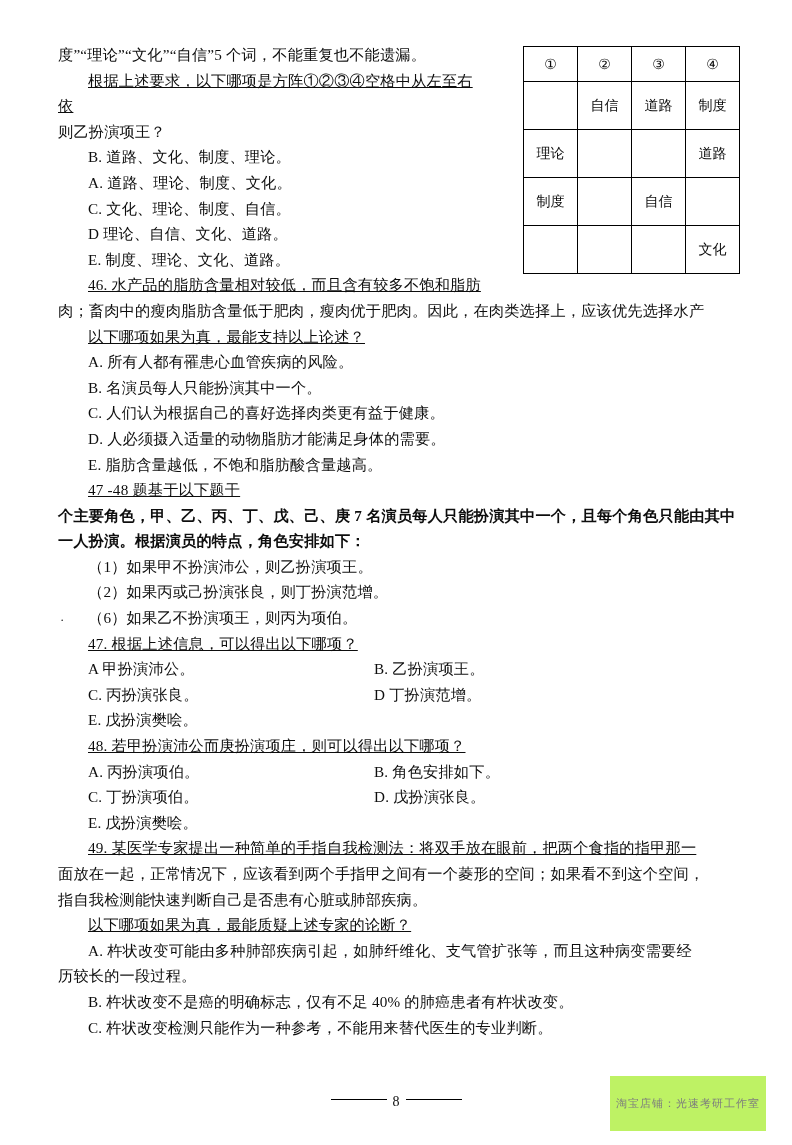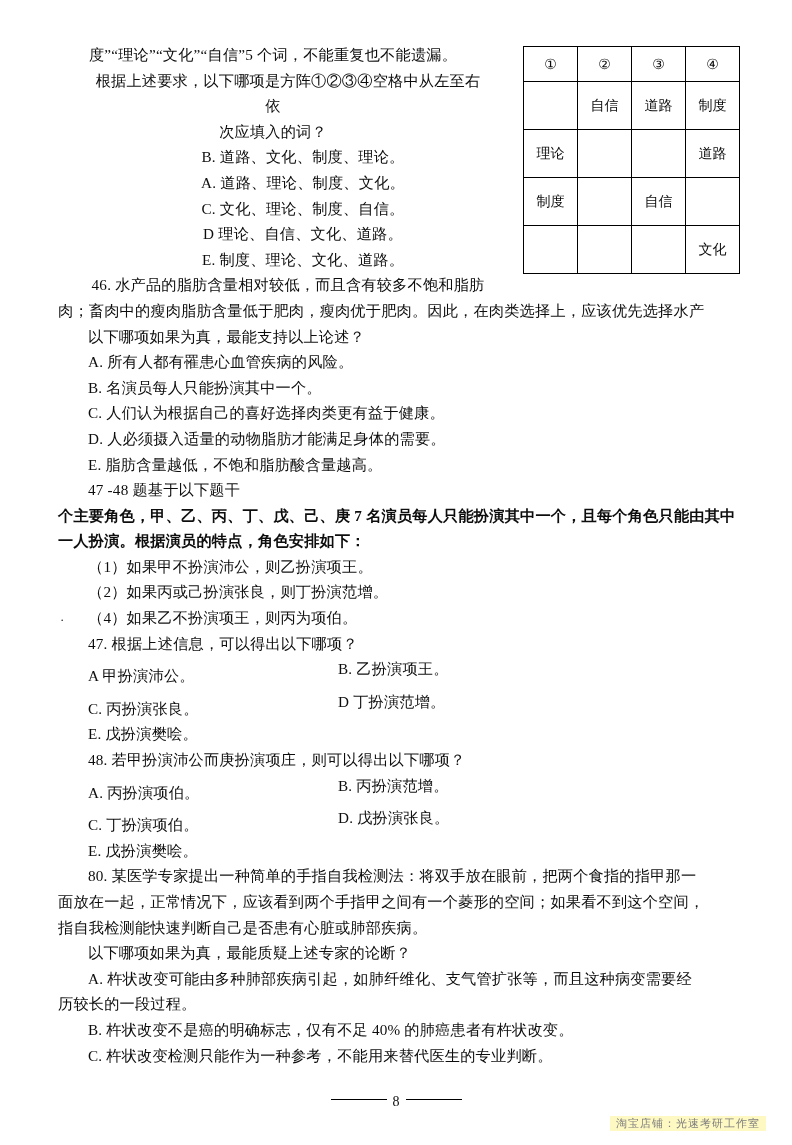--- a/index.html
+++ b/index.html
@@ -26,30 +26,30 @@
     left: 58px;
     top: 42px;
     width: 678px;
   }
   .line {
     font-size: 15.2px;
     line-height: 25.6px;
     letter-spacing: 0.2px;
     white-space: pre-wrap;
   }
-  .indent1 { text-indent: 30px; }
+  .indent1 { text-indent: 30px; text-decoration: underline; }
   .indent2 { padding-left: 30px; }
   .bold { font-weight: bold; }
-  .narrow { width: 430px; text-align: center; }
+  .narrow { width: 430px; }
   .cols {
     display: flex;
     width: 100%;
   }
-  .col-a { width: 250px; margin-top: 7px; }
-  .col-b { width: 250px; }
+  .col-a { width: 250px; }
+  .col-b { width: 250px; margin-left: 36px; }
 
   
   .grid-table {
     position: absolute;
     right: 52px;
     top: 46px;
     border-collapse: collapse;
     table-layout: fixed;
     width: 212px;
   }
@@ -82,22 +82,22 @@
     vertical-align: middle;
     margin: 0 6px;
     transform: translateY(-3px);
   }
   .watermark {
     position: absolute;
     right: 26px;
     bottom: 14px;
     font-size: 11px;
     color: #7d7d7d;
-    background: #fef9c3;
-    padding: 0 6px;
+    background: #bef264;
+    padding: 20px 6px;
     letter-spacing: 1px;
   }
   .tiny-dot {
     position: absolute;
     left: 60px;
     top: 612px;
     font-size: 13px;
     color: #222;
   }
 </style>
@@ -138,66 +138,66 @@
       <td></td>
       <td><span class="vtext">文化</span></td>
     </tr>
   </tbody>
     </table>
 
   <div class="content">
 
     <div class="line narrow">度”“理论”“文化”“自信”5 个词，不能重复也不能遗漏。</div>
     <div class="line narrow indent1">根据上述要求，以下哪项是方阵①②③④空格中从左至右依</div>
-    <div class="line narrow">次应填入的词？</div>
+    <div class="line narrow">则乙扮演项王？</div>
     <div class="line narrow indent2">B. 道路、文化、制度、理论。</div>
     <div class="line narrow indent2">A. 道路、理论、制度、文化。</div>
     <div class="line narrow indent2">C. 文化、理论、制度、自信。</div>
     <div class="line narrow indent2">D 理论、自信、文化、道路。</div>
     <div class="line narrow indent2">E. 制度、理论、文化、道路。</div>
 
     <div class="line narrow indent1">46. 水产品的脂肪含量相对较低，而且含有较多不饱和脂肪</div>
     <div class="line">肉；畜肉中的瘦肉脂肪含量低于肥肉，瘦肉优于肥肉。因此，在肉类选择上，应该优先选择水产</div>
     <div class="line indent1">以下哪项如果为真，最能支持以上论述？</div>
     <div class="line indent2">A. 所有人都有罹患心血管疾病的风险。</div>
     <div class="line indent2">B. 名演员每人只能扮演其中一个。</div>
     <div class="line indent2">C. 人们认为根据自己的喜好选择肉类更有益于健康。</div>
     <div class="line indent2">D. 人必须摄入适量的动物脂肪才能满足身体的需要。</div>
     <div class="line indent2">E. 脂肪含量越低，不饱和脂肪酸含量越高。</div>
 
     <div class="line indent1">47 -48 题基于以下题干</div>
     <div class="line bold">个主要角色，甲、乙、丙、丁、戊、己、庚 7 名演员每人只能扮演其中一个，且每个角色只能由其中</div>
     <div class="line bold">一人扮演。根据演员的特点，角色安排如下：</div>
     <div class="line indent2">（1）如果甲不扮演沛公，则乙扮演项王。</div>
     <div class="line indent2">（2）如果丙或己扮演张良，则丁扮演范增。</div>
-    <div class="line indent2">（4）如果乙不扮演项王，则丙为项伯。</div>
+    <div class="line indent2">（6）如果乙不扮演项王，则丙为项伯。</div>
 
     <div class="line indent1">47. 根据上述信息，可以得出以下哪项？</div>
     <div class="cols">
       <div class="line indent2 col-a">A 甲扮演沛公。</div>
       <div class="line col-b">B. 乙扮演项王。</div>
     </div>
     <div class="cols">
       <div class="line indent2 col-a">C. 丙扮演张良。</div>
       <div class="line col-b">D 丁扮演范增。</div>
     </div>
     <div class="line indent2">E. 戊扮演樊哙。</div>
 
     <div class="line indent1">48. 若甲扮演沛公而庚扮演项庄，则可以得出以下哪项？</div>
     <div class="cols">
       <div class="line indent2 col-a">A. 丙扮演项伯。</div>
-      <div class="line col-b">B. 丙扮演范增。</div>
+      <div class="line col-b">B. 角色安排如下。</div>
     </div>
     <div class="cols">
       <div class="line indent2 col-a">C. 丁扮演项伯。</div>
       <div class="line col-b">D. 戊扮演张良。</div>
     </div>
     <div class="line indent2">E. 戊扮演樊哙。</div>
 
-    <div class="line indent1">80. 某医学专家提出一种简单的手指自我检测法：将双手放在眼前，把两个食指的指甲那一</div>
+    <div class="line indent1">49. 某医学专家提出一种简单的手指自我检测法：将双手放在眼前，把两个食指的指甲那一</div>
     <div class="line">面放在一起，正常情况下，应该看到两个手指甲之间有一个菱形的空间；如果看不到这个空间，</div>
     <div class="line">指自我检测能快速判断自己是否患有心脏或肺部疾病。</div>
     <div class="line indent1">以下哪项如果为真，最能质疑上述专家的论断？</div>
     <div class="line indent2">A. 杵状改变可能由多种肺部疾病引起，如肺纤维化、支气管扩张等，而且这种病变需要经</div>
     <div class="line">历较长的一段过程。</div>
     <div class="line indent2">B. 杵状改变不是癌的明确标志，仅有不足 40% 的肺癌患者有杵状改变。</div>
     <div class="line indent2">C. 杵状改变检测只能作为一种参考，不能用来替代医生的专业判断。</div>
 
   </div>
 

